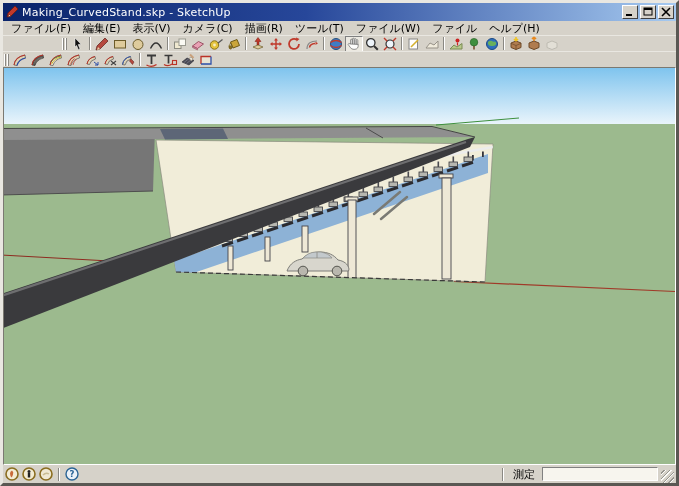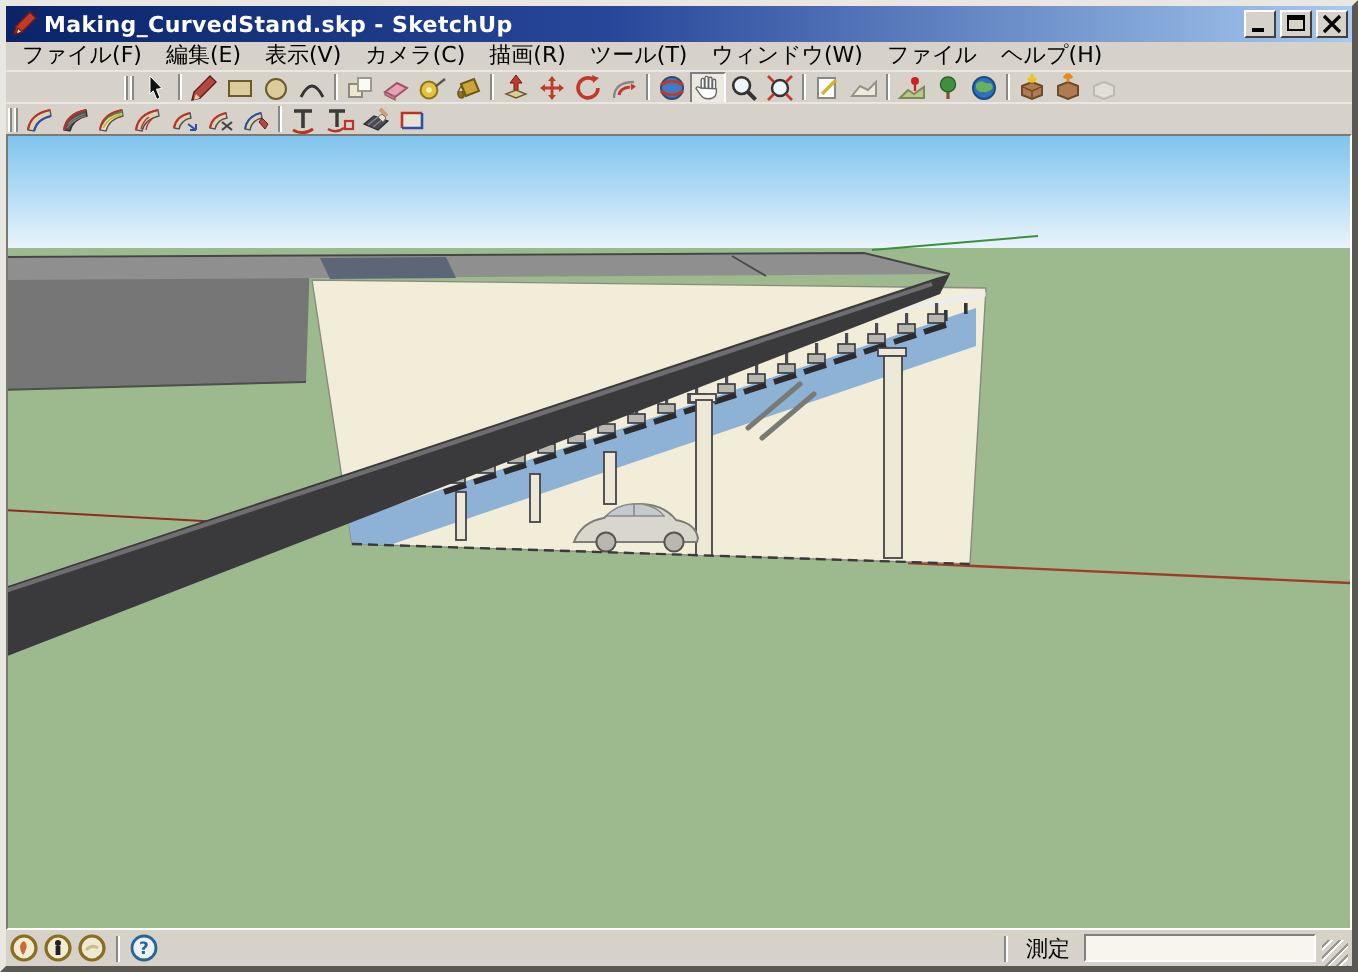--- a/index.html
+++ b/index.html
@@ -1,24 +1,24 @@
 <!DOCTYPE html>
 <html><head>
 <meta charset="utf-8">
 <style>
 *{box-sizing:border-box;margin:0;padding:0}
 html,body{width:679px;height:486px}
 body{position:relative;background:#555;font-family:"DejaVu Sans","Liberation Sans",sans-serif;font-size:11px;color:#000}
 .win{position:absolute;inset:0;display:flex;flex-direction:column;background:#d6d2c9;border:3px solid;border-color:#e9e7e1 #5a5853 #5a5853 #e9e7e1}
-.titlebar{height:18px;display:flex;align-items:center;gap:3px;padding:0 2px;background:linear-gradient(90deg,#0a246a 0%,#27479a 45%,#a6caf0 100%);color:#fff;font-weight:bold}
+.titlebar{height:18px;display:flex;align-items:center;gap:3px;padding:0 2px;background:linear-gradient(90deg,#0a246a 0%,#27479a 45%,#a6caf0 100%);color:#fff;font-weight:normal}
 .app-ico{width:14px;height:14px;flex:0 0 auto}
 .tb-title{flex:1;white-space:nowrap;overflow:hidden;font-size:11px;letter-spacing:.2px}
 .winbtns{display:flex;gap:2px}
 .winbtn{width:16px;height:14px;background:#d6d2c9;border:1px solid;border-color:#fff #404040 #404040 #fff;display:flex;align-items:center;justify-content:center}
-.menubar{height:14px;display:flex;align-items:flex-end;padding-left:2px;background:#d6d2c9}
+.menubar{height:14px;display:flex;align-items:center;padding-left:2px;background:#d6d2c9}
 .menu-item{padding:0 6px;white-space:nowrap}
 .toolbar{height:16px;display:flex;align-items:center;background:#d6d2c9;border-top:1px solid #e9e7e1}
 .grip{width:5px;height:12px;margin:0 2px 0 1px;background:linear-gradient(90deg,#fff 0 1px,#8a8883 1px 2px,#d6d2c9 2px 3px,#fff 3px 4px,#8a8883 4px 5px)}
 .tbtn{width:18px;height:16px;display:flex;align-items:center;justify-content:center}
 .tbtn.active{background:#ece9e1;border:1px solid;border-color:#808080 #fff #fff #808080}
 .tbtn.disabled{opacity:.55}
 .sep{width:2px;height:13px;border-left:1px solid #8a8883;border-right:1px solid #fff;margin:0 2px}
 .spacer1{width:58px;height:16px}
 .viewport{flex:1;position:relative;border:1px solid;border-color:#7b7972 #fff #fff #7b7972;overflow:hidden;background:#9cba8e}
 .scene{position:absolute;inset:0;width:100%;height:100%;display:block}
@@ -61,21 +61,21 @@
     </span>
   </div>
 
   <div class="menubar">
     <span class="menu-item">ファイル(F)</span>
     <span class="menu-item">編集(E)</span>
     <span class="menu-item">表示(V)</span>
     <span class="menu-item">カメラ(C)</span>
     <span class="menu-item">描画(R)</span>
     <span class="menu-item">ツール(T)</span>
-    <span class="menu-item">ウィンドウ(W)</span>
+    <span class="menu-item">ファイル(W)</span>
     <span class="menu-item">ファイル</span>
     <span class="menu-item">ヘルプ(H)</span>
   </div>
 
   <div class="toolbar">
     <span class="spacer1"></span>
     <span class="grip"></span>
     <span class="tbtn">
         <svg class="ic" width="16" height="16" viewBox="0 0 16 16">
           <path d="M5,2 L11,8.2 L8.2,8.6 L10,13 L8.4,13.7 L6.6,9.4 L5,11 Z" fill="#111" stroke="#fff" stroke-width="0.5"></path>

